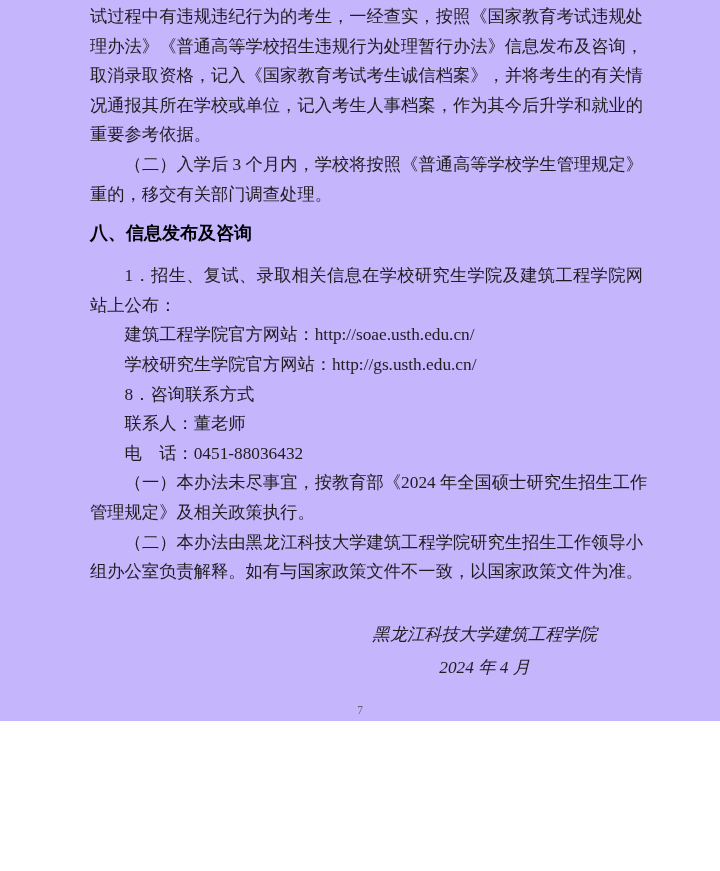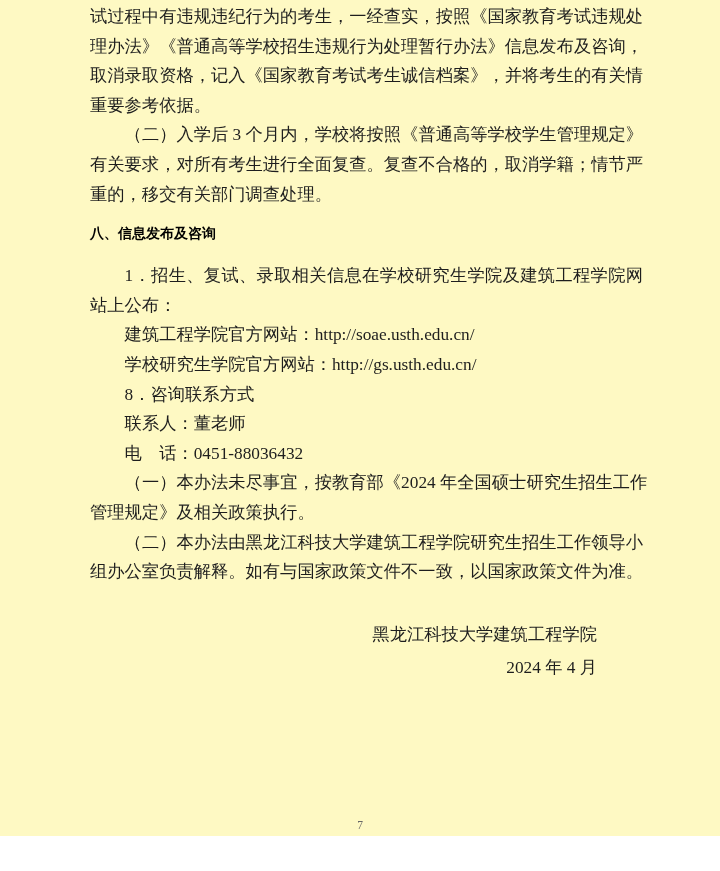--- a/index.html
+++ b/index.html
@@ -3,22 +3,22 @@
 <meta charset="utf-8">
 <style>
   html, body { margin: 0; padding: 0; }
   body {
     width: 720px; height: 871px;
     background: #ffffff;
     font-family: "Liberation Serif", "DejaVu Serif", serif;
   }
   .page {
     position: relative;
-    width: 720px; height: 836px;
-    background: #fef9c3;
+    width: 720px; height: 721px;
+    background: #c4b5fd;
     overflow: hidden;
   }
   .content {
     position: absolute;
     left: 90px; top: 2px;
     width: 553px;
   }
   .line {
     font-family: "Liberation Serif", "DejaVu Serif", serif;
     font-size: 17.3px;
@@ -28,31 +28,31 @@
   }
   .line.full {
     text-align-last: justify;
     text-justify: inter-ideograph;
   }
   .line.indent { padding-left: 34.6px; }
   .block.heading { margin: 9px 0 13px 0; }
   .block.heading .line {
     font-family: "Liberation Sans", "DejaVu Sans", sans-serif;
     font-weight: 700;
-    font-size: 14px;
+    font-size: 18px;
     line-height: 30px;
     color: #000000;
     text-align-last: auto;
   }
   .block.signature {
     margin-top: 31px;
     text-align: right;
     padding-right: 46px;
   }
-  .sig-inner { display: inline-block; text-align: right; }
+  .sig-inner { display: inline-block; text-align: center; font-style: italic; }
   .block.signature .line { line-height: 33px; }
   .footer {
     position: absolute;
     left: 0; bottom: 3px;
     width: 100%;
     text-align: center;
   }
   .pagenum {
     font-family: "Liberation Serif", "DejaVu Serif", serif;
     font-size: 11.5px;
@@ -61,25 +61,25 @@
 </style>
 </head>
 <body>
 
 <div class="page">
   <div class="content">
       <div class="block paragraph">
         <div class="line full">试过程中有违规违纪行为的考生，一经查实，按照《国家教育考试违规处</div>
         <div class="line full">理办法》《普通高等学校招生违规行为处理暂行办法》信息发布及咨询，</div>
         <div class="line full">取消录取资格，记入《国家教育考试考生诚信档案》，并将考生的有关情</div>
+        <div class="line full">况通报其所在学校或单位，记入考生人事档案，作为其今后升学和就业的</div>
         <div class="line">重要参考依据。</div>
       </div>
       <div class="block paragraph">
         <div class="line indent full">（二）入学后 3 个月内，学校将按照《普通高等学校学生管理规定》</div>
-        <div class="line full">有关要求，对所有考生进行全面复查。复查不合格的，取消学籍；情节严</div>
         <div class="line">重的，移交有关部门调查处理。</div>
       </div>
       <div class="block heading">
         <div class="line">八、信息发布及咨询</div>
       </div>
       <div class="block paragraph">
         <div class="line indent full">1．招生、复试、录取相关信息在学校研究生学院及建筑工程学院网</div>
         <div class="line">站上公布：</div>
       </div>
       <div class="block paragraph">

